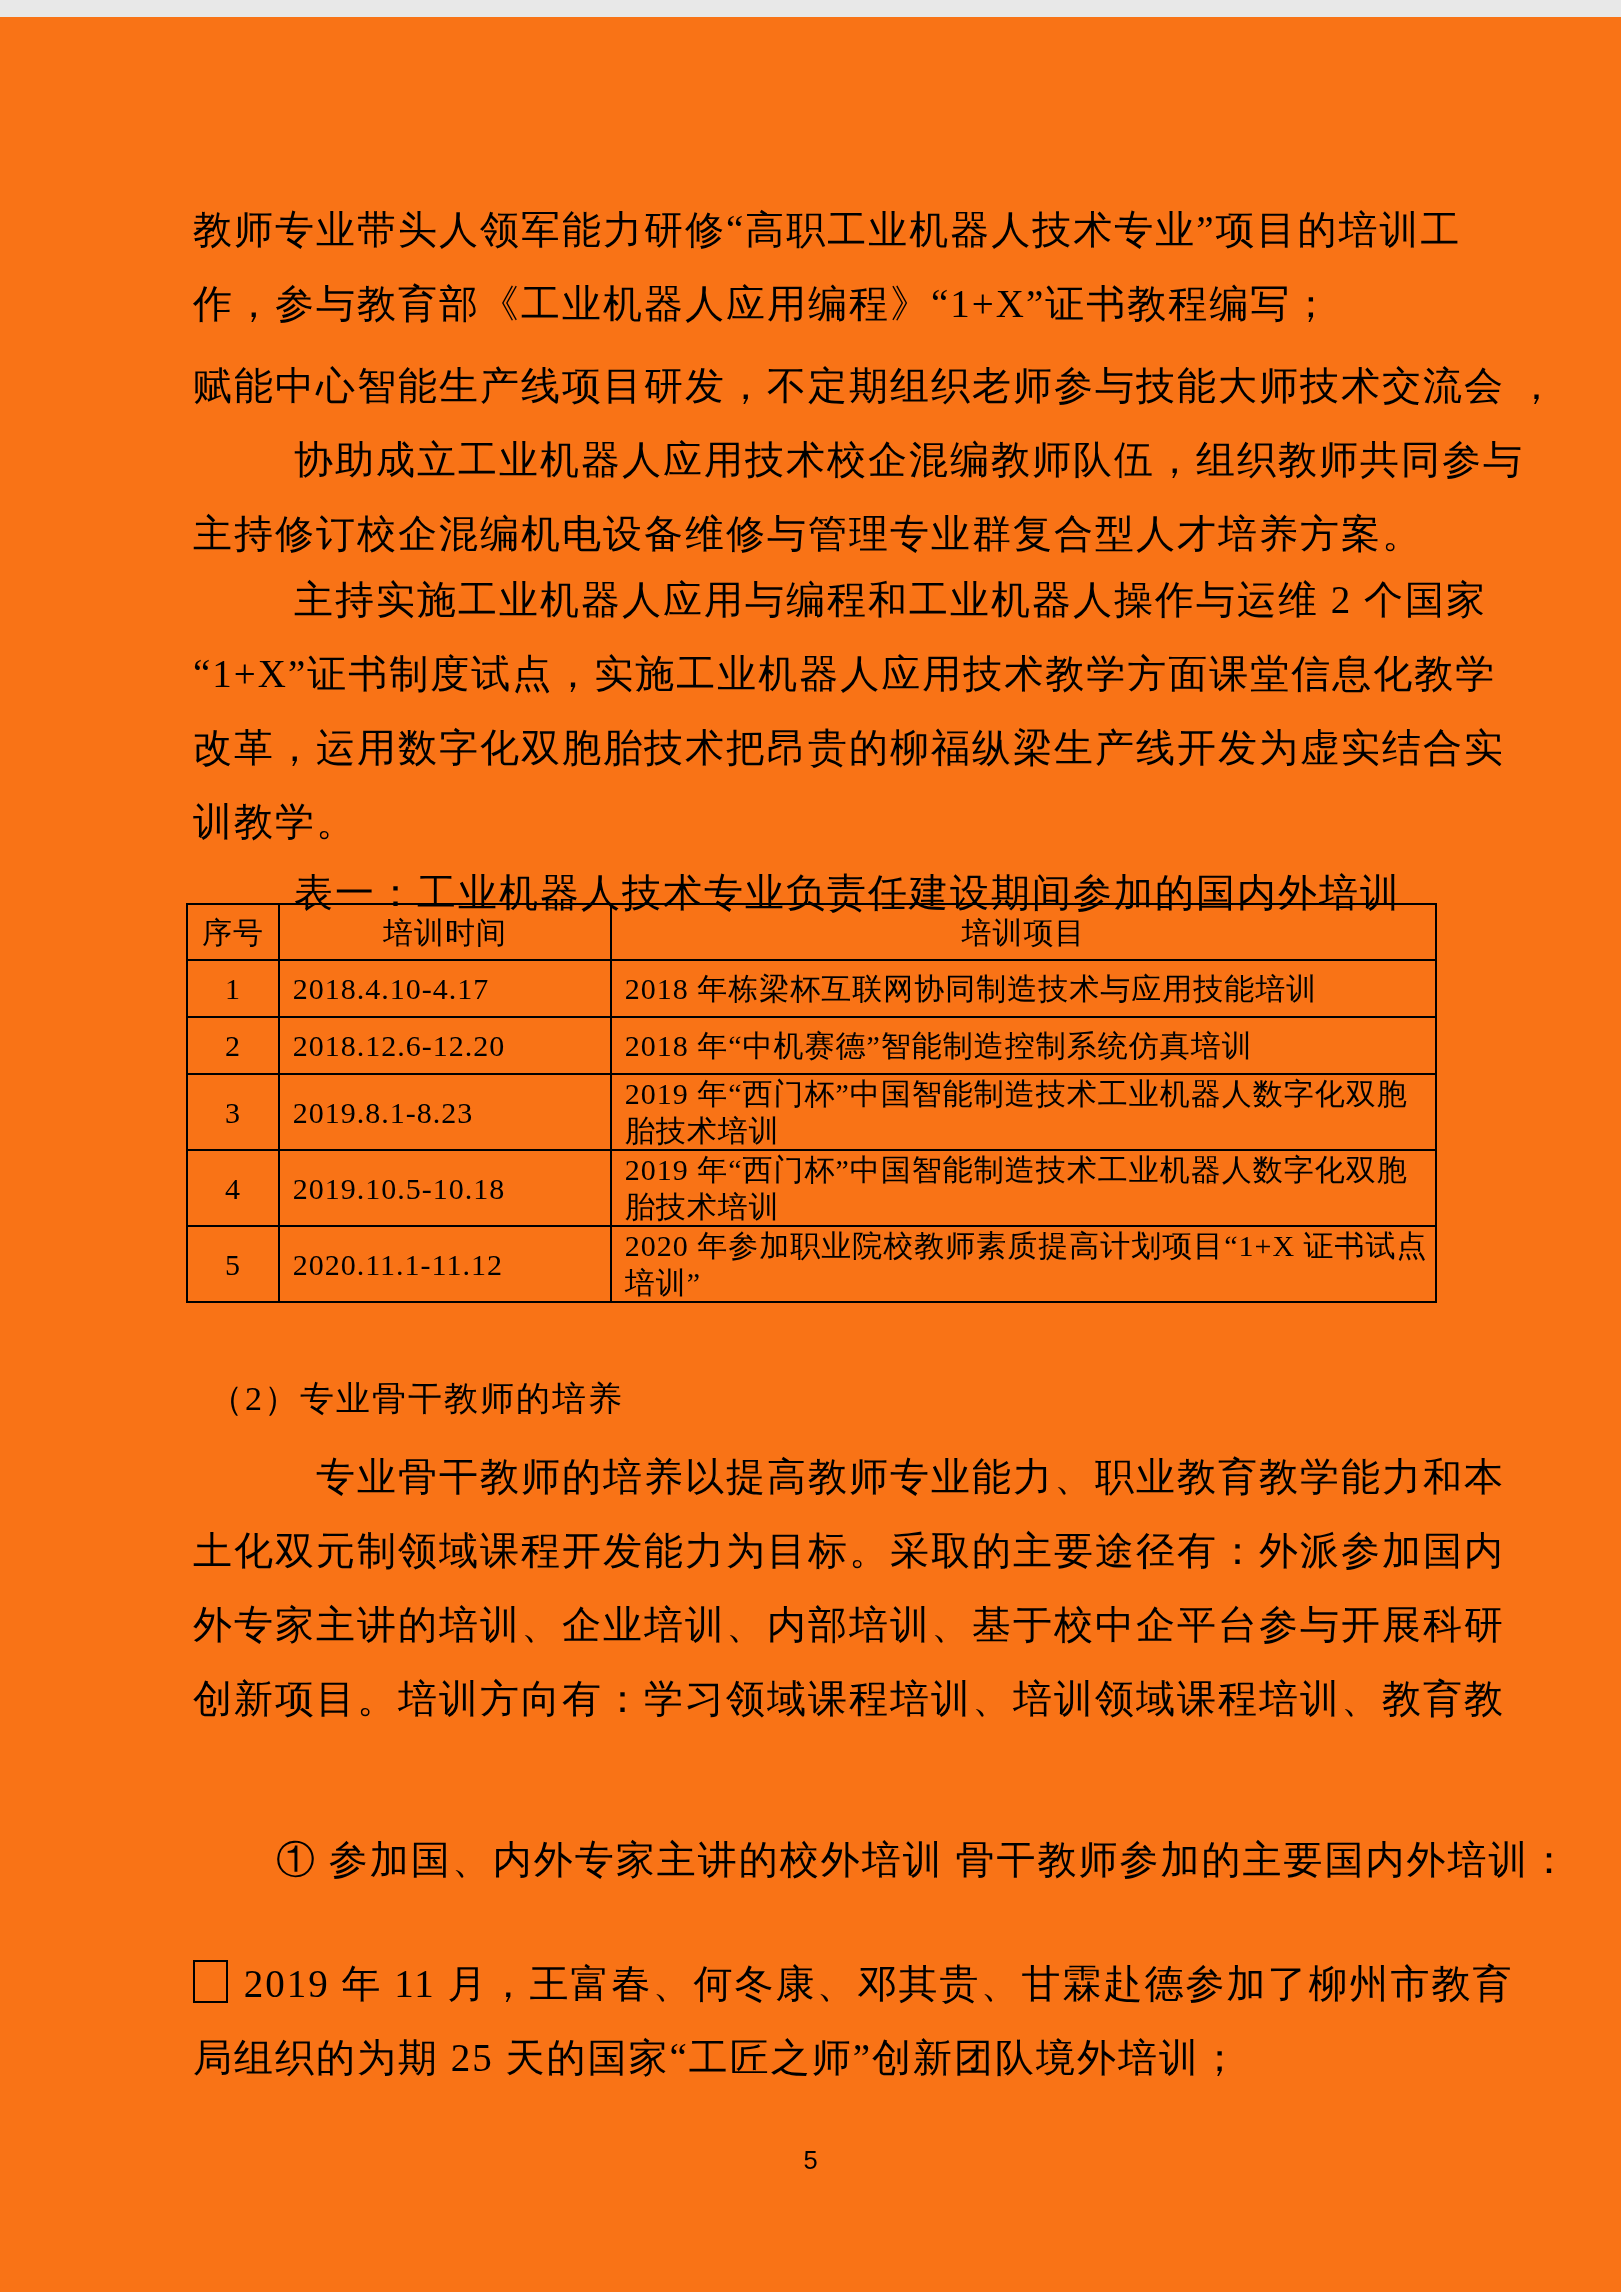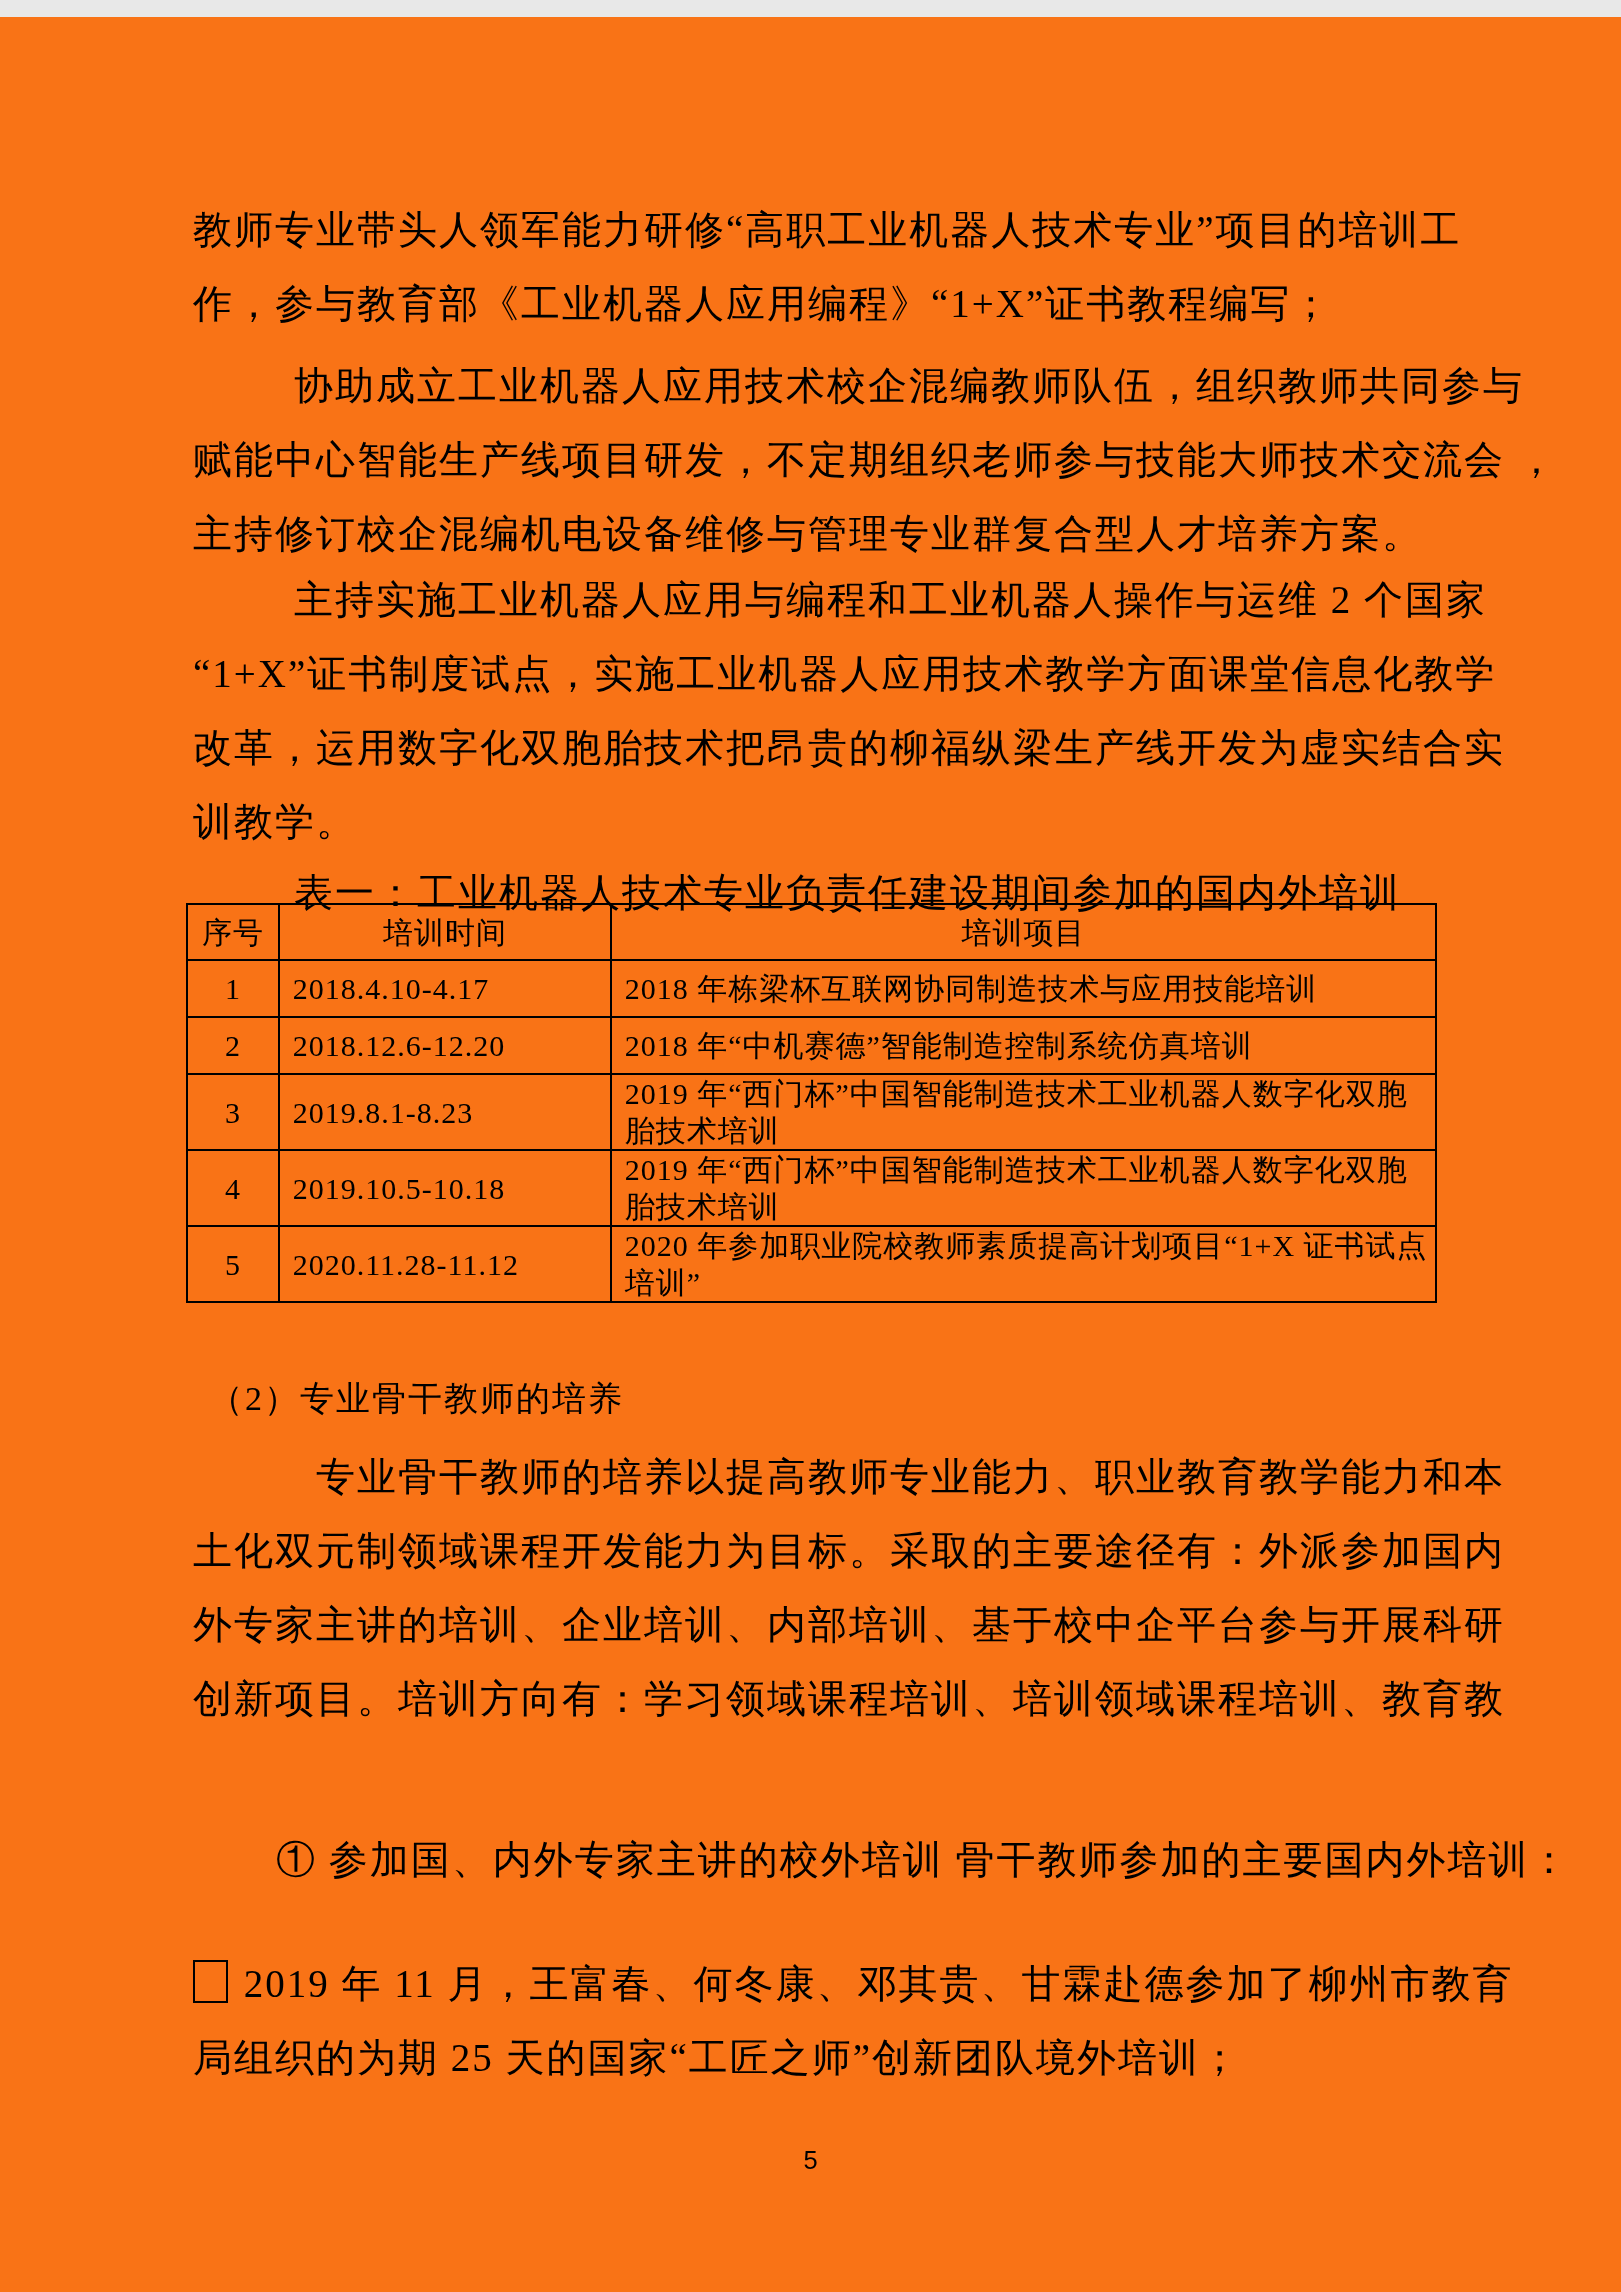--- a/index.html
+++ b/index.html
@@ -100,22 +100,22 @@
 <body>
 
 <div class="page">
 
   <div class="para" style="top:176px">
     <span class="line">教师专业带头人领军能力研修“高职工业机器人技术专业”项目的培训工</span>
     <span class="line">作，参与教育部《工业机器人应用编程》“1+X”证书教程编写；</span>
   </div>
 
   <div class="para" style="top:332px">
+    <span class="line">赋能中心智能生产线项目研发，不定期组织老师参与技能大师技术交流会 ，</span>
     <span class="line indent-2">协助成立工业机器人应用技术校企混编教师队伍，组织教师共同参与</span>
-    <span class="line">赋能中心智能生产线项目研发，不定期组织老师参与技能大师技术交流会 ，</span>
     <span class="line">主持修订校企混编机电设备维修与管理专业群复合型人才培养方案。</span>
   </div>
 
   <div class="para" style="top:546px">
     <span class="line indent-2">主持实施工业机器人应用与编程和工业机器人操作与运维 2 个国家</span>
     <span class="line">“1+X”证书制度试点，实施工业机器人应用技术教学方面课堂信息化教学</span>
     <span class="line">改革，运用数字化双胞胎技术把昂贵的柳福纵梁生产线开发为虚实结合实</span>
     <span class="line">训教学。</span>
   </div>
 
@@ -148,21 +148,21 @@
       <td class="c-date">2019.8.1-8.23</td>
       <td class="c-item">2019 年“西门杯”中国智能制造技术工业机器人数字化双胞胎技术培训</td>
     </tr>
     <tr class="h-double">
       <td class="c-num">4</td>
       <td class="c-date">2019.10.5-10.18</td>
       <td class="c-item">2019 年“西门杯”中国智能制造技术工业机器人数字化双胞胎技术培训</td>
     </tr>
     <tr class="h-single">
       <td class="c-num">5</td>
-      <td class="c-date">2020.11.28-11.12</td>
+      <td class="c-date">2020.11.1-11.12</td>
       <td class="c-item">2020 年参加职业院校教师素质提高计划项目“1+X 证书试点培训”</td>
     </tr>
   </tbody>
     </table>
 
   <div class="section-heading">（2）专业骨干教师的培养</div>
 
   <div class="para" style="top:1423px">
     <span class="line indent-3">专业骨干教师的培养以提高教师专业能力、职业教育教学能力和本</span>
     <span class="line">土化双元制领域课程开发能力为目标。采取的主要途径有：外派参加国内</span>

